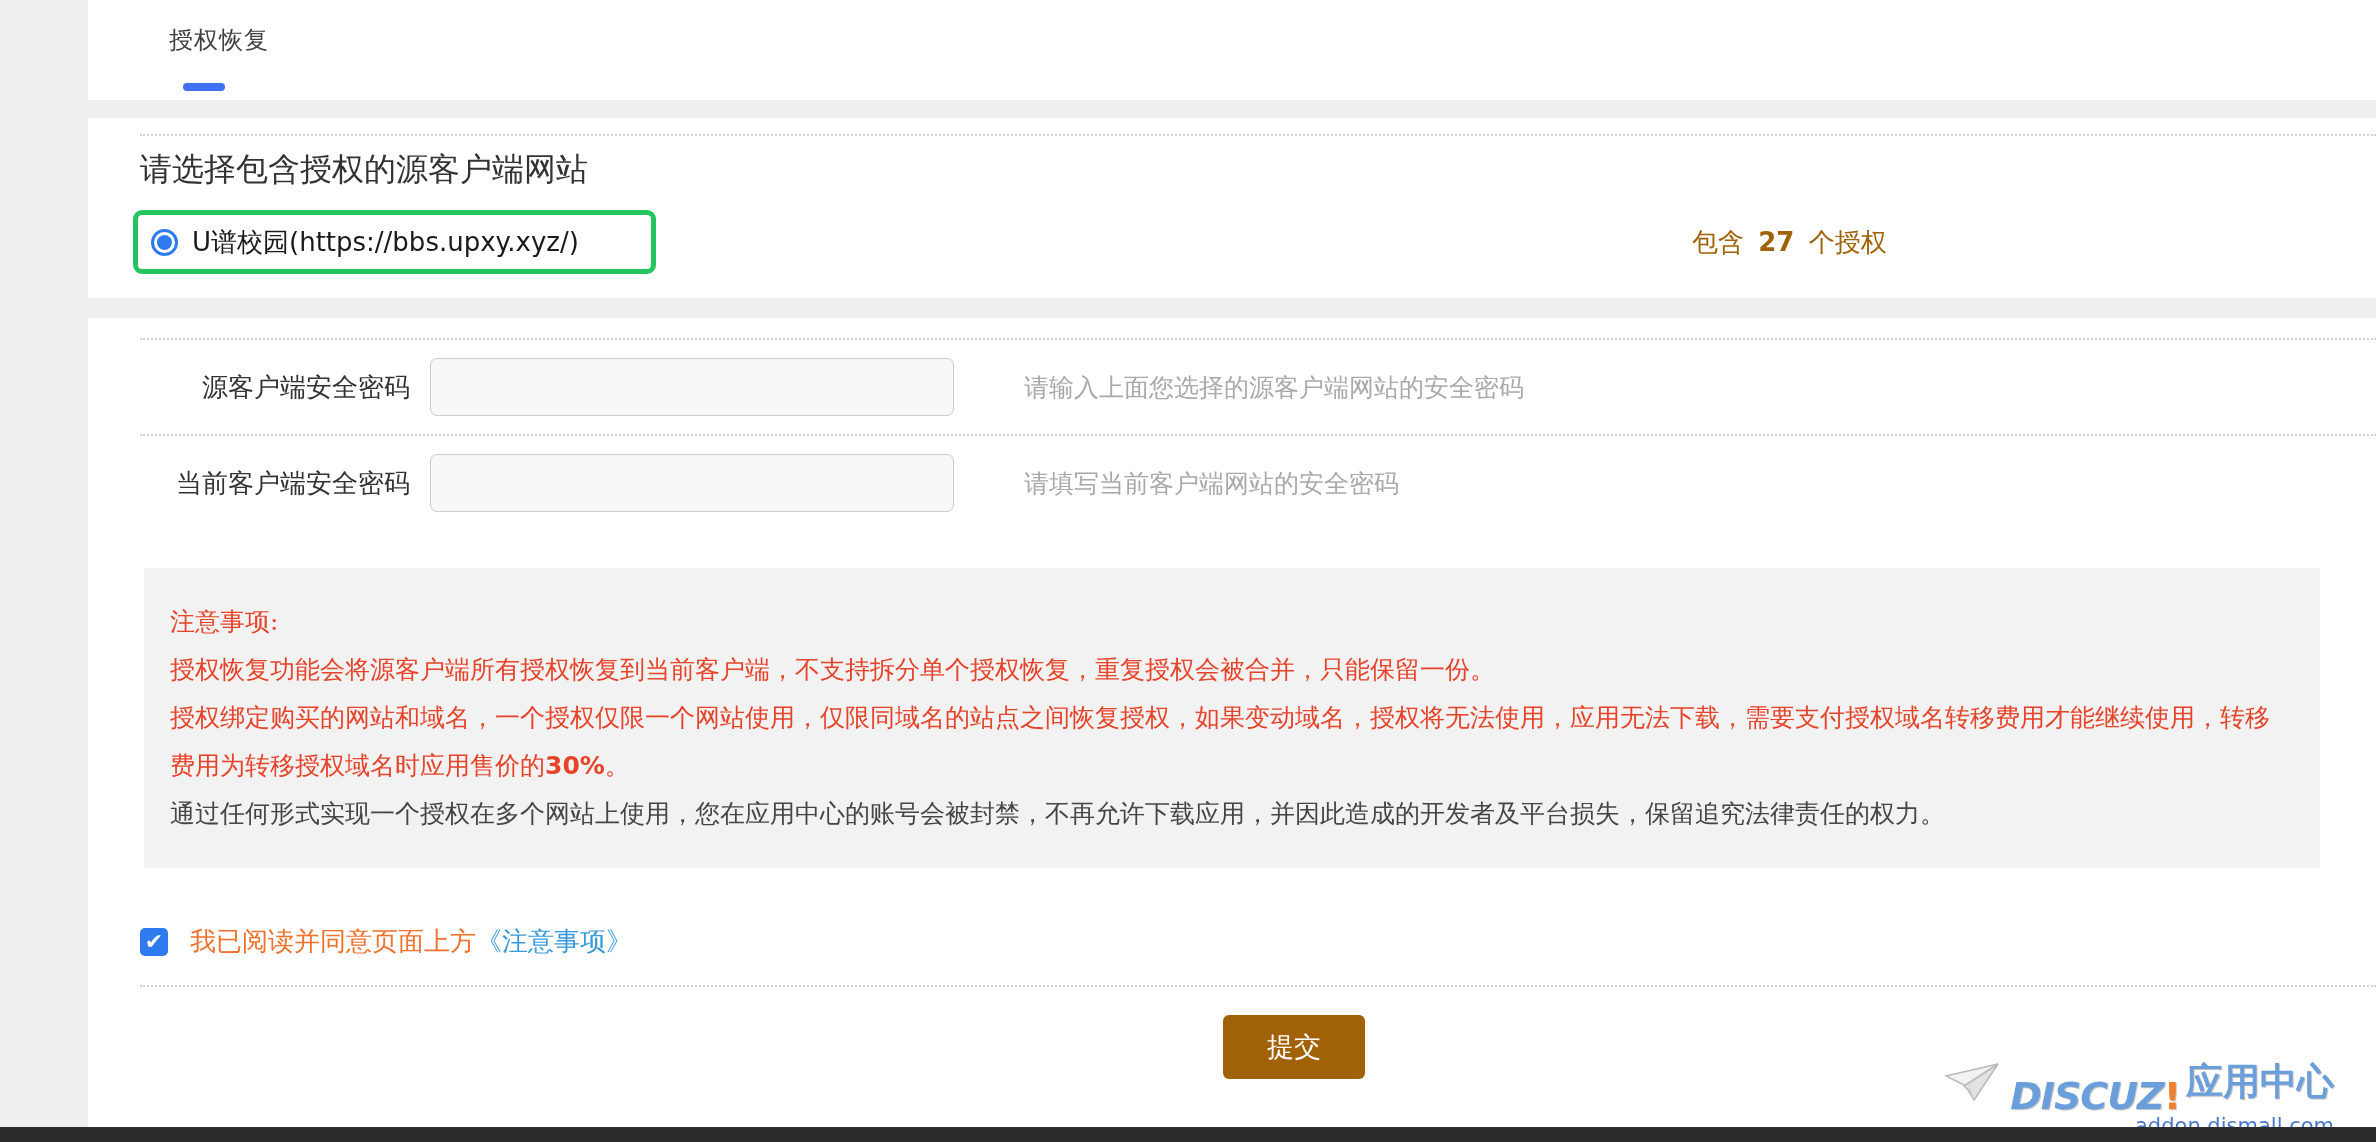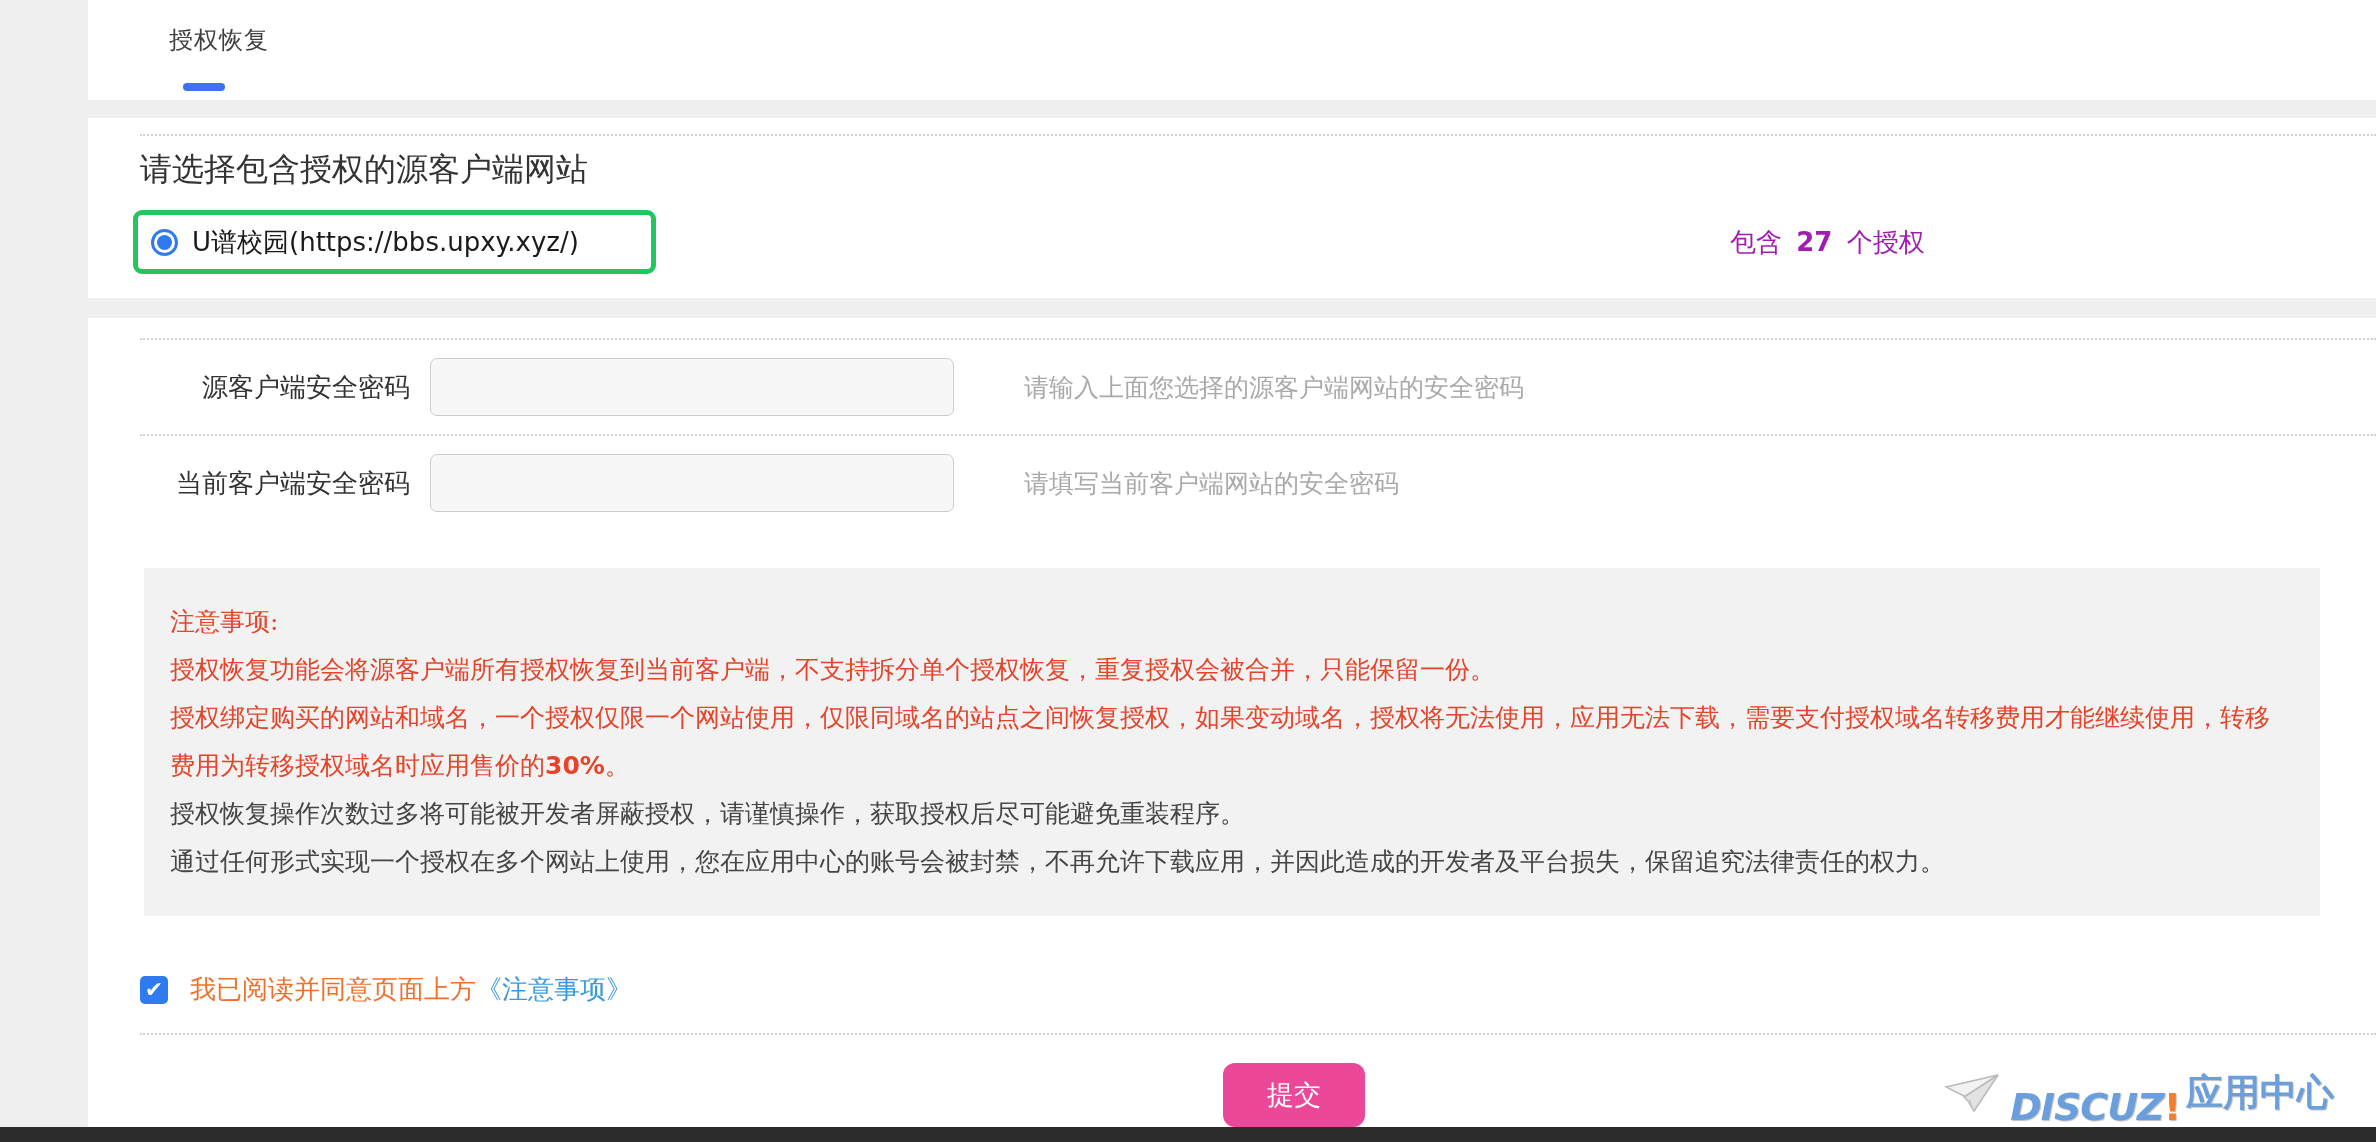--- a/index.html
+++ b/index.html
@@ -67,24 +67,24 @@
   .radio-dot { width:15px; height:15px; border-radius:50%; background:#2e7bf0; }
   .option-label {
     margin-left:14px;
     font-family:"DejaVu Sans","Liberation Sans",sans-serif;
     font-size:26px;
     color:#1a1a1a;
     white-space:nowrap;
   }
   .auth-count {
     position:absolute;
-    left:1590px; top:50%;
+    left:1552px; top:50%;
     transform:translateY(-50%);
     font-size:26px;
-    color:#a21caf;
+    color:#a16207;
     white-space:nowrap;
   }
   .auth-count .num { font-family:"DejaVu Sans","Liberation Sans",sans-serif; font-weight:bold; padding:0 6px; }
 
   
   .card-form {
     margin-top:20px;
     padding:20px 0 0 52px;
     min-height:826px;
     position:relative;
@@ -153,23 +153,23 @@
   }
   .agree-text { margin-left:22px; font-size:26px; color:#f0712c; }
   .agree-link { font-size:26px; color:#3a9ad9; cursor:pointer;text-align:center; }
 
   .submit-sep { margin-top:26px; border-top:2px dotted #d2d2d2; }
   .submit-row { text-align:center; padding:28px 0; }
   .submit-btn {
     display:inline-block;
     min-width:128px; height:64px;
     padding:0 44px;
-    background:#ec4899;
+    background:#a16207;
     border:none;
-    border-radius:12px;
+    border-radius:6px;
     color:#ffffff;
     font-size:27px;
     font-family:"DejaVu Serif","Liberation Serif",serif;
     cursor:pointer;
     margin-left:72px;
   }
 
   
   .brand {
     position:absolute;
@@ -249,21 +249,20 @@
     <div class="form-row">
       <span class="form-label">当前客户端安全密码</span>
       <input class="form-input" type="text" value="" style="">
       <span class="form-hint">请填写当前客户端网站的安全密码</span>
     </div>
 
     <div class="notice-box">
       <div class="nt-red">注意事项:</div>
       <div class="nt-red">授权恢复功能会将源客户端所有授权恢复到当前客户端，不支持拆分单个授权恢复，重复授权会被合并，只能保留一份。</div>
       <div class="nt-red"><span>授权绑定购买的网站和域名，一个授权仅限一个网站使用，仅限同域名的站点之间恢复授权，如果变动域名，授权将无法使用，应用无法下载，需要支付授权域名转移费用才能继续使用，转移费用为转移授权域名时应用售价的</span><span class="nt-strong">30%</span><span>。</span></div>
-      <div class="nt-dark">授权恢复操作次数过多将可能被开发者屏蔽授权，请谨慎操作，获取授权后尽可能避免重装程序。</div>
       <div class="nt-dark">通过任何形式实现一个授权在多个网站上使用，您在应用中心的账号会被封禁，不再允许下载应用，并因此造成的开发者及平台损失，保留追究法律责任的权力。</div>
     </div>
 
     <div class="agree-row">
       <span class="checkbox">
         <span class="mark">✔</span>
       </span>
       <span class="agree-text">我已阅读并同意页面上方</span>
       <span class="agree-link">《注意事项》</span>
     </div>

